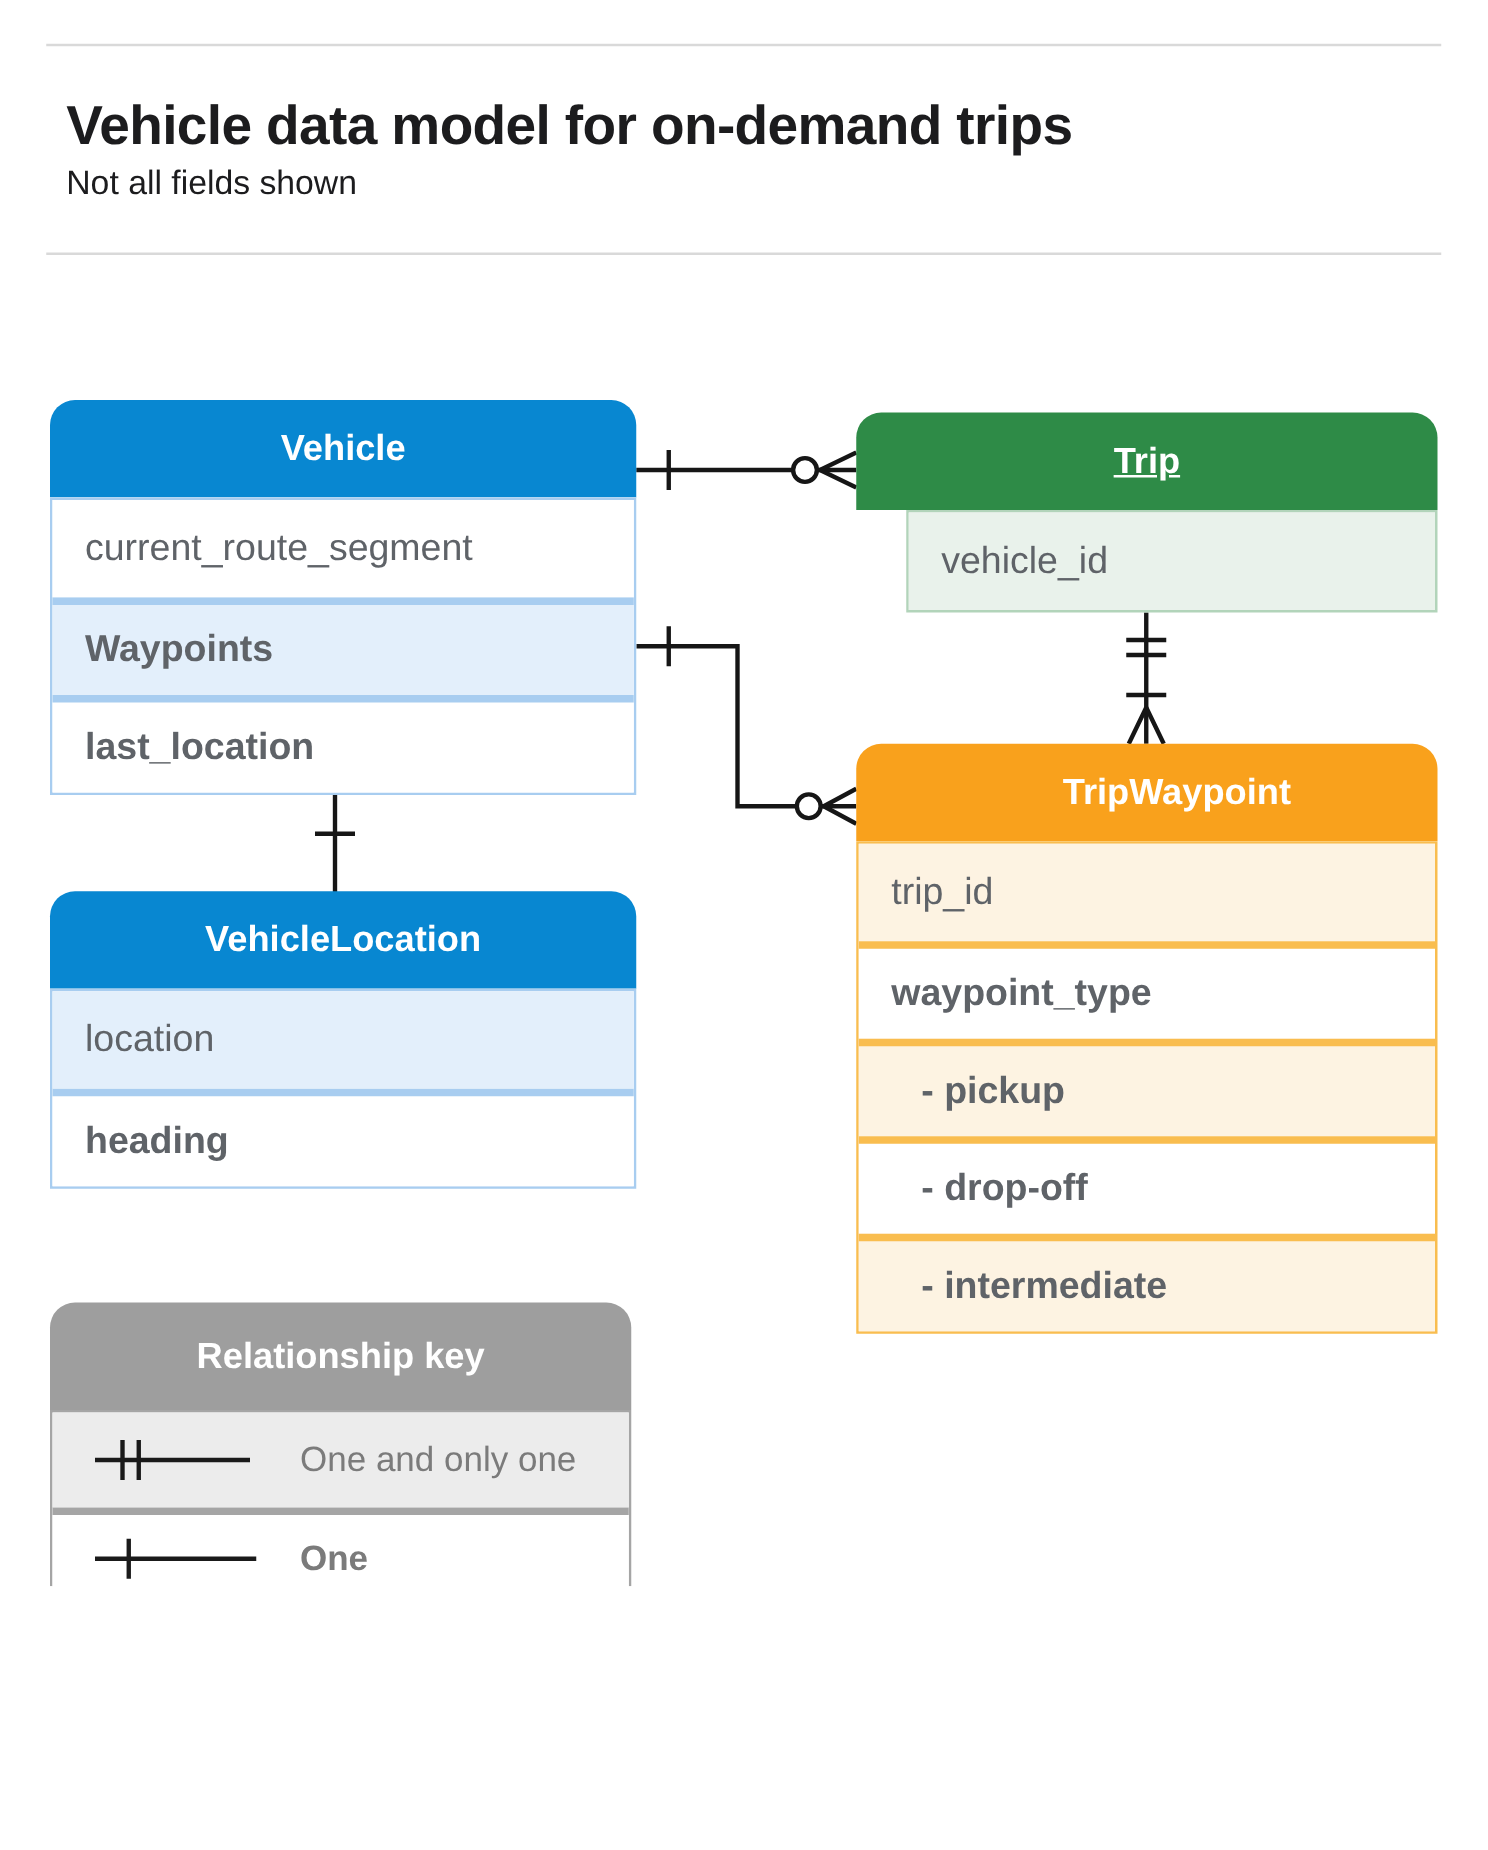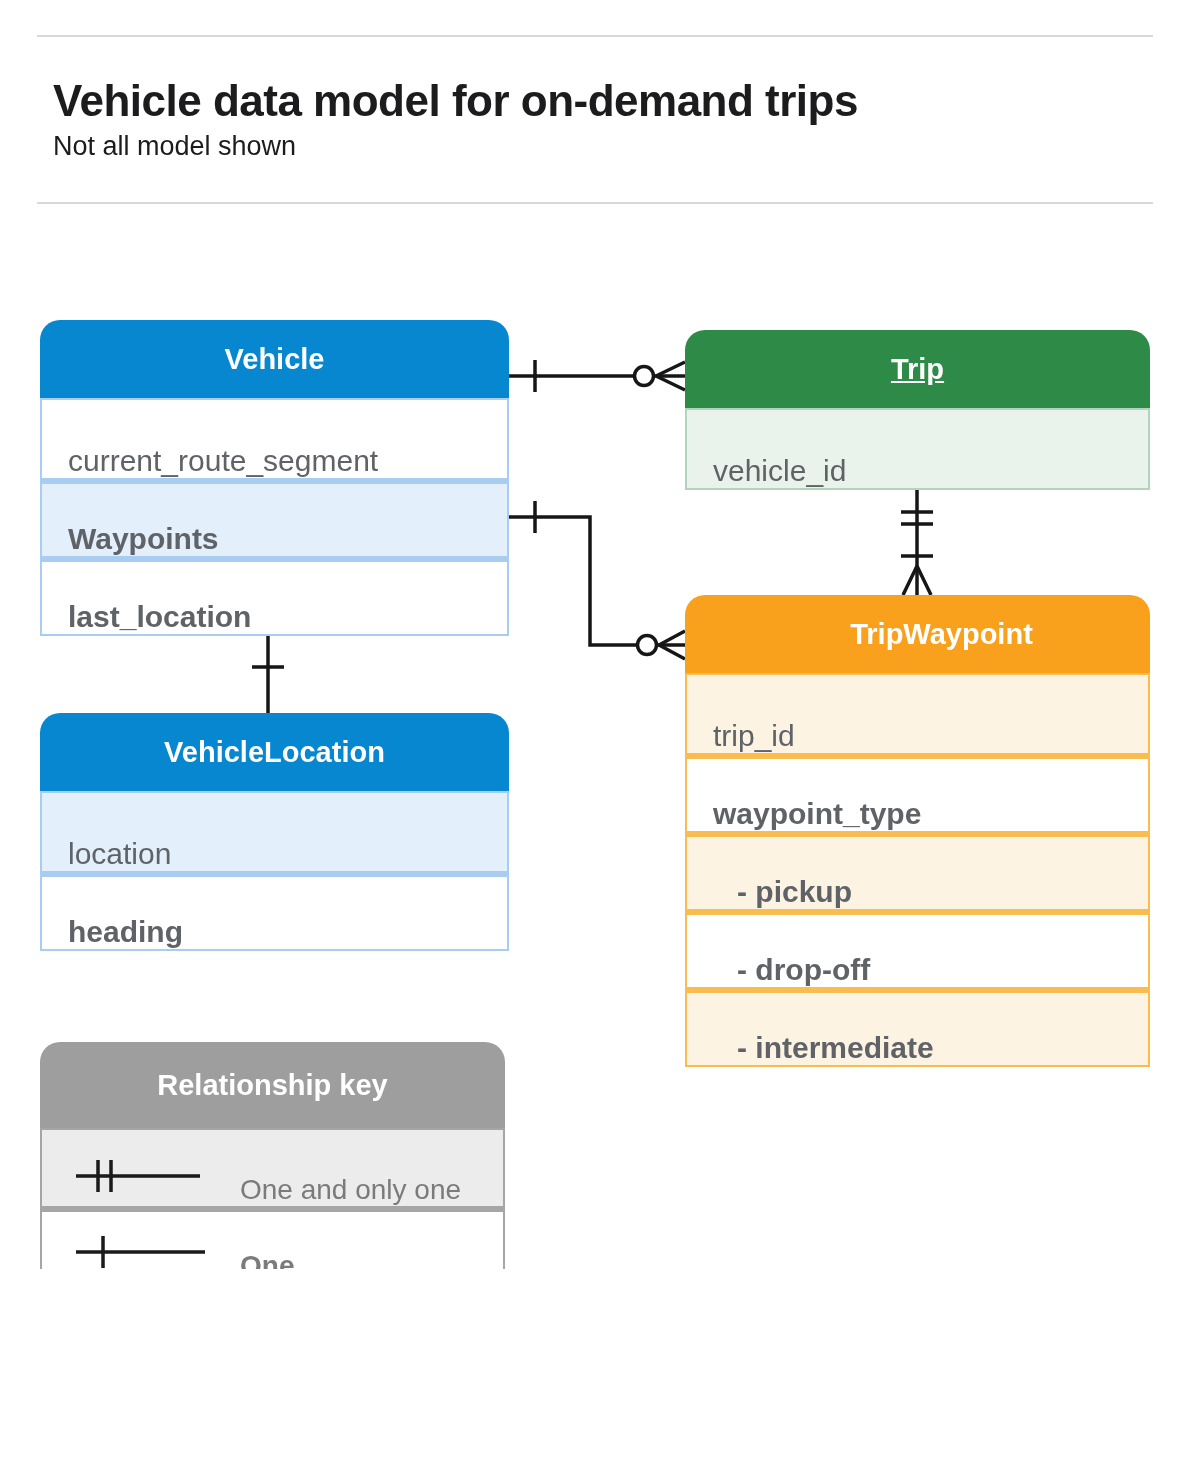--- a/index.html
+++ b/index.html
@@ -19,34 +19,34 @@
   .connectors circle { stroke:#161616; stroke-width:3.5; fill:#ffffff; }
 
   .table { position:absolute; z-index:1; box-sizing:border-box; }
   .thead {
     height:78px; border-radius:20px 20px 0 0;
     display:flex; align-items:center; justify-content:center;
     color:#ffffff; font-size:29px; font-weight:700;
   }
   .tbody { border:2px solid #ccc; background:#fff; }
   .trow {
-    height:78px; display:flex; align-items:flex-end;
+    height:78px; display:flex; align-items:center;
     padding-left:26px; box-sizing:border-box;
     font-size:30px; color:#5f6368; background:#ffffff;
   }
   .trow + .trow { border-top:6px solid #0f172a;font-weight:bold; }
   .trow.indent { padding-left:50px; }
 
   
   .blue  .thead { background:var(--blue,  #0887d1); }
   .green .thead { background:var(--green, #2e8b47);text-decoration:underline; }
   .orange .thead{ background:var(--orange,#f9a11c);padding-left:48px; }
   .gray  .thead { background:var(--gray,  #9e9e9e); }
   .blue  .tbody, .blue  .trow + .trow { border-color:var(--blue-border,  #a8cdf0); }
-  .green .tbody, .green .trow + .trow { border-color:var(--green-border, #b2d4ba); }
+  .green .tbody, .green .trow + .trow { border-color:var(--green-border, #b2d4ba);margin-left:40px; }
   .orange .tbody,.orange .trow + .trow{ border-color:var(--orange-border,#f9bd4f); }
   .gray  .tbody, .gray  .trow + .trow { border-color:var(--gray-border,  #a5a5a5); }
   .blue  .trow.tint { background:var(--blue-light,  #e3effb); }
   .green .trow.tint { background:var(--green-light, #e9f2eb); }
   .orange .trow.tint{ background:var(--orange-light,#fdf3e2); }
   .gray  .trow.tint { background:var(--gray-light,  #ececec); }
 
   
   .key .thead { height:86px; border-radius:20px 20px 0 0; }
   .key .trow { height:76px; padding-left:28px; color:#7b7b7b; font-size:28px; }
@@ -54,21 +54,21 @@
   .key-symbol path { stroke:#1a1a1a; stroke-width:3.5; fill:none; }
   .key-symbol circle { stroke:#1a1a1a; stroke-width:3.5; fill:#ffffff; }
 </style>
 </head>
 <body>
 
 <div class="canvas">
 
   <div class="rule" style="top:35px"></div>
   <h1 class="title">Vehicle data model for on-demand trips</h1>
-  <div class="subtitle">Not all model shown</div>
+  <div class="subtitle">Not all fields shown</div>
   <div class="rule" style="top:202px"></div>
 
   <svg class="connectors" width="1190" height="1480" viewBox="0 0 1190 1480">
 
     <g>
       <path d="M509,376 H685"></path>
       <path d="M535,360 V392"></path>
       <circle cx="644" cy="376" r="9.5"></circle>
       <path d="M656,376 L685,362 M656,376 L685,390"></path>
     </g>

